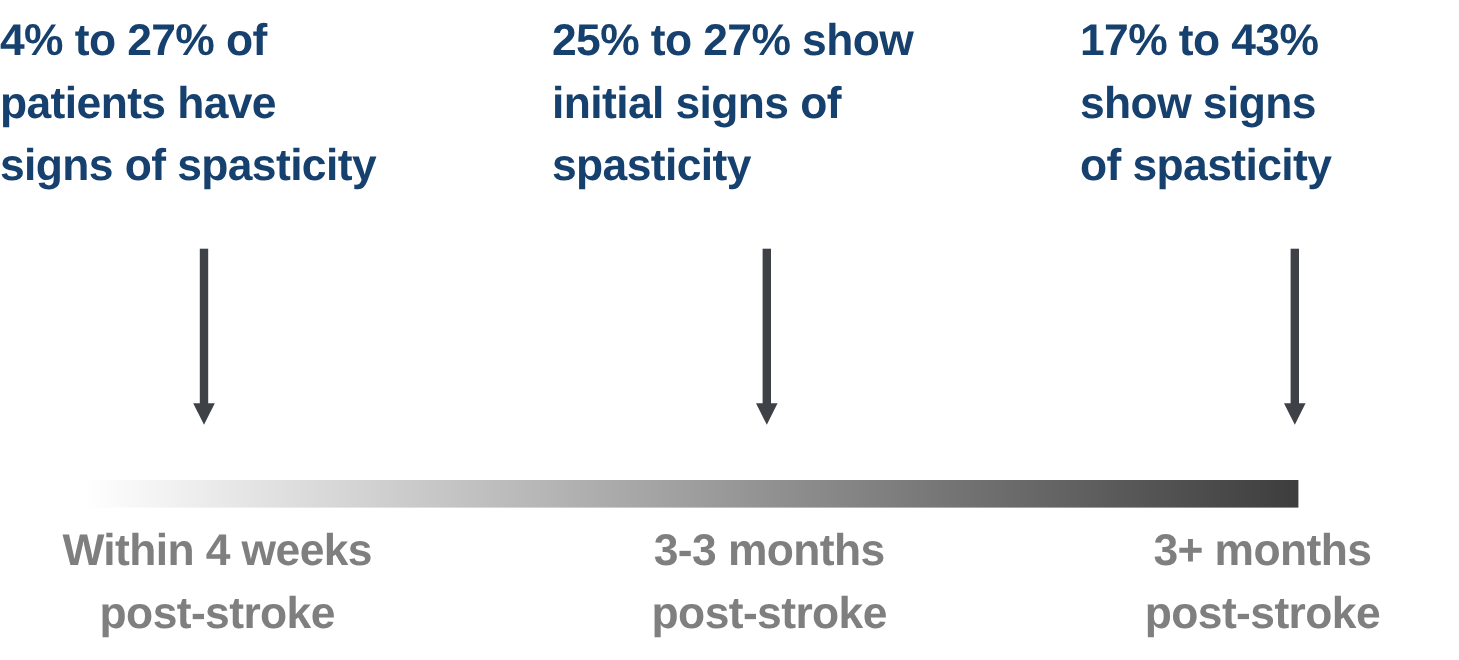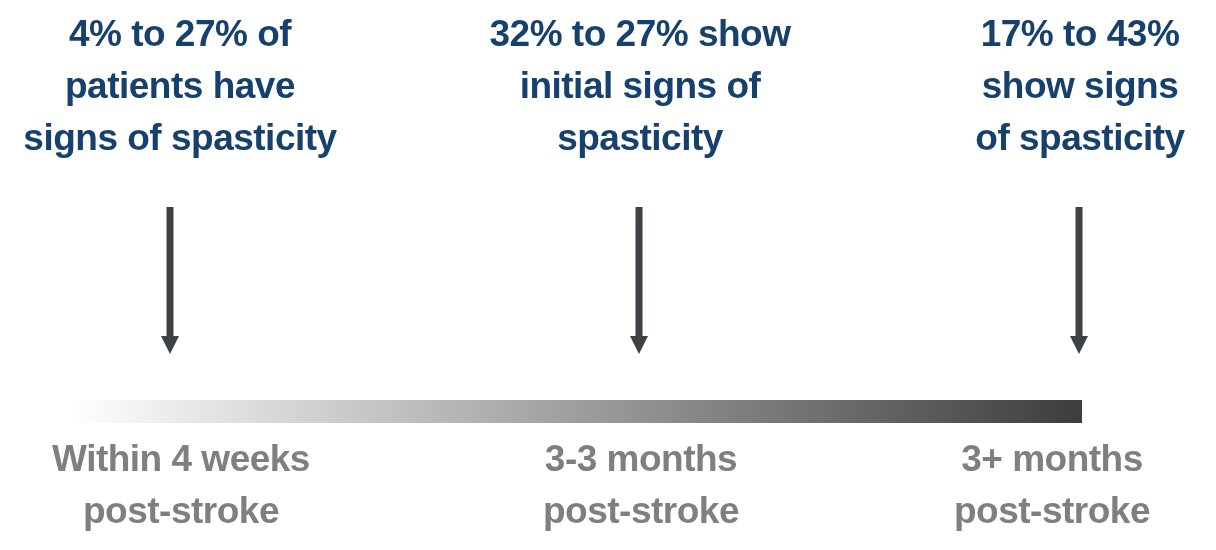--- a/index.html
+++ b/index.html
@@ -23,21 +23,20 @@
     overflow: hidden;
   }
   .canvas {
     position: absolute;
     inset: 0;
   }
   .stat {
     position: absolute;
     top: 8px;
     width: 360px;
-    text-align: center;
     font-weight: 700;
     font-size: 37px;
     line-height: 52px;
     letter-spacing: -0.5px;
     color: var(--stat-text);
     white-space: pre-line;
   }
   #stat-0 { left: 0px; }
   #stat-1 { left: 460px; }
   #stat-2 { left: 900px; }
@@ -79,21 +78,21 @@
   #period-2 { left: 872px; }
 </style>
 </head>
 <body>
 
 <div class="canvas">
 
   <div class="stat" id="stat-0">4% to 27% of
 patients have
 signs of spasticity</div>
-  <div class="stat" id="stat-1">32% to 27% show
+  <div class="stat" id="stat-1">25% to 27% show
 initial signs of
 spasticity</div>
   <div class="stat" id="stat-2">17% to 43%
 show signs
 of spasticity</div>
 
   <svg class="arrow" id="arrow-0" viewBox="0 0 24 148" aria-hidden="true">
     <rect x="8.5" y="0" width="7" height="131" fill="currentColor"></rect>
     <polygon points="3,129 21,129 12,147" fill="currentColor"></polygon>
   </svg>

